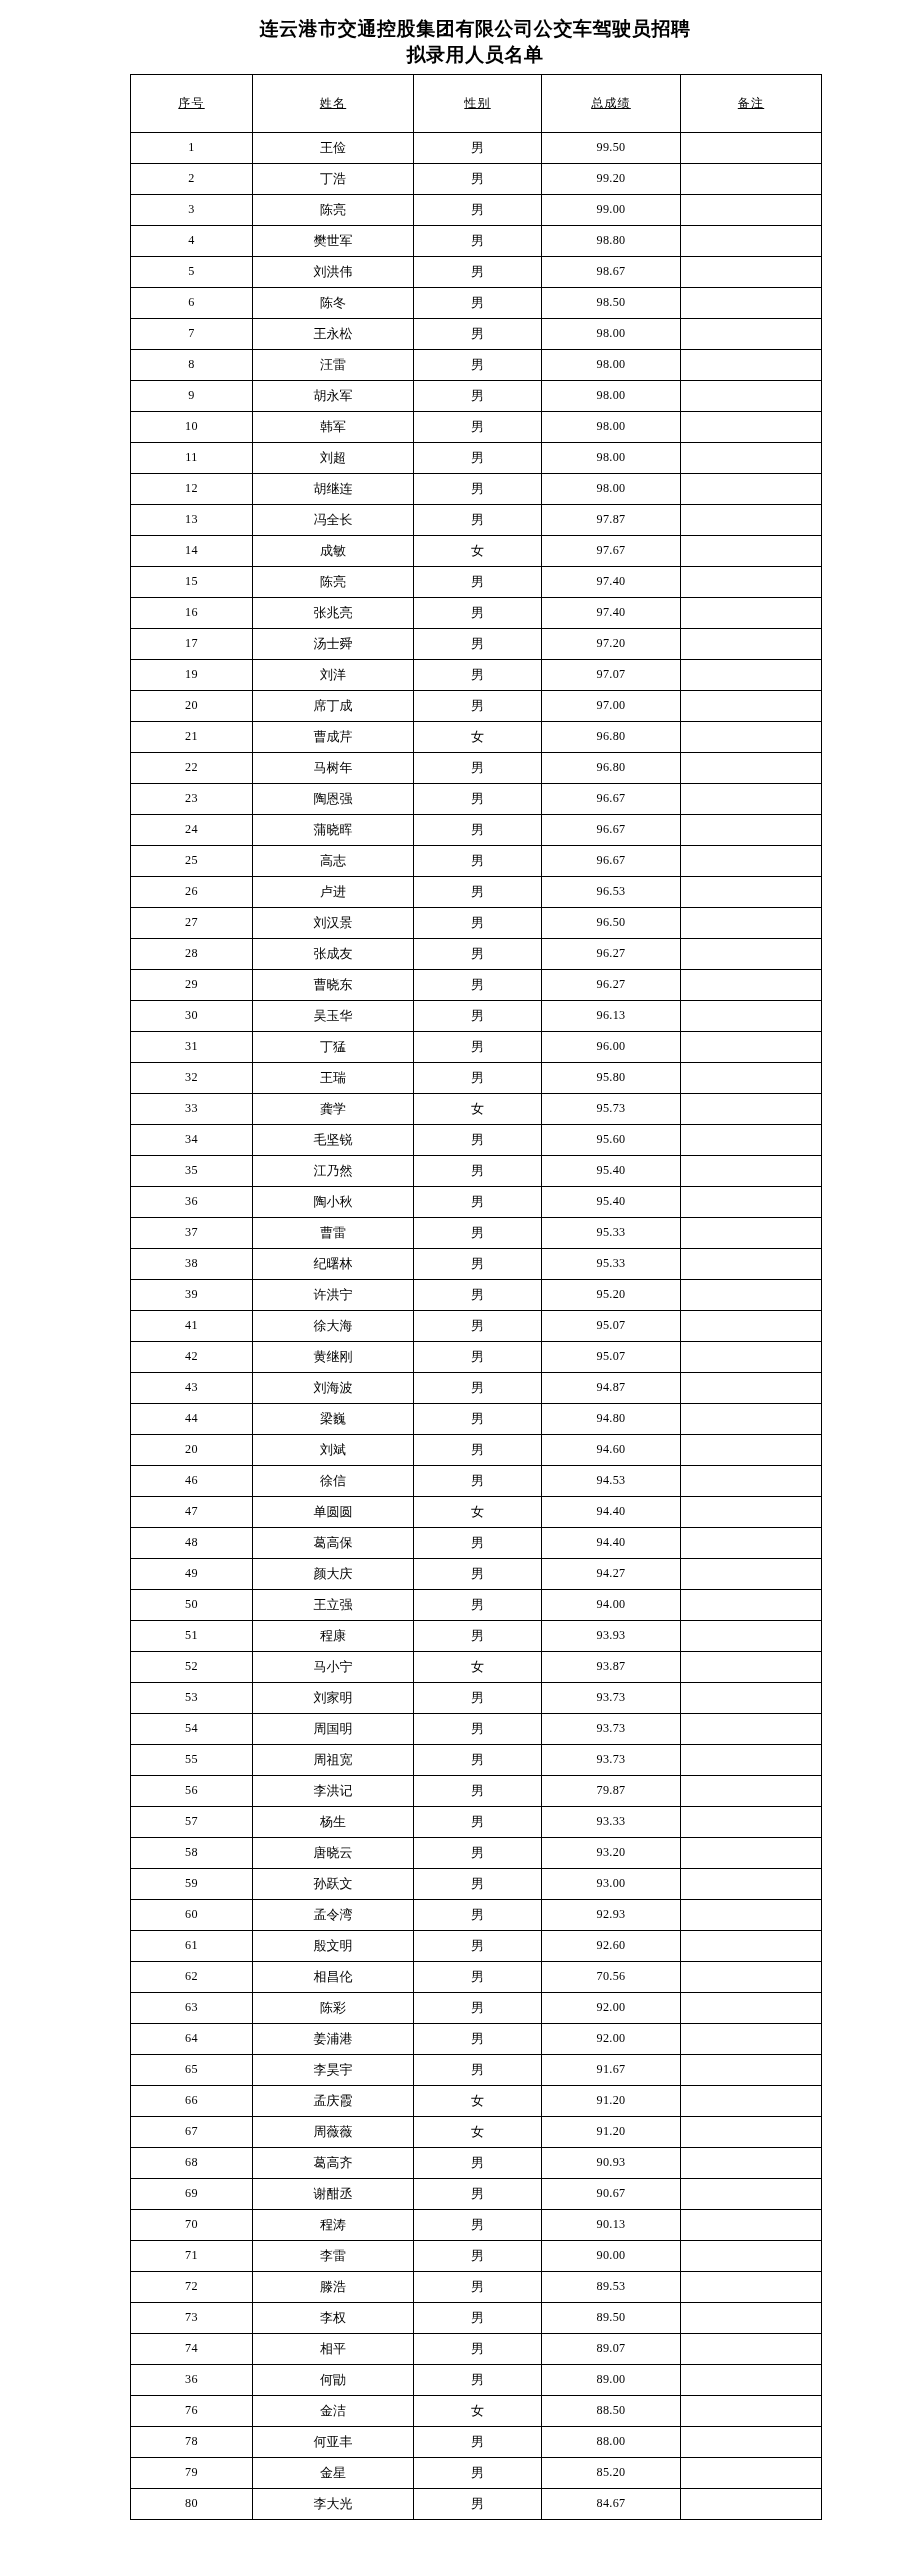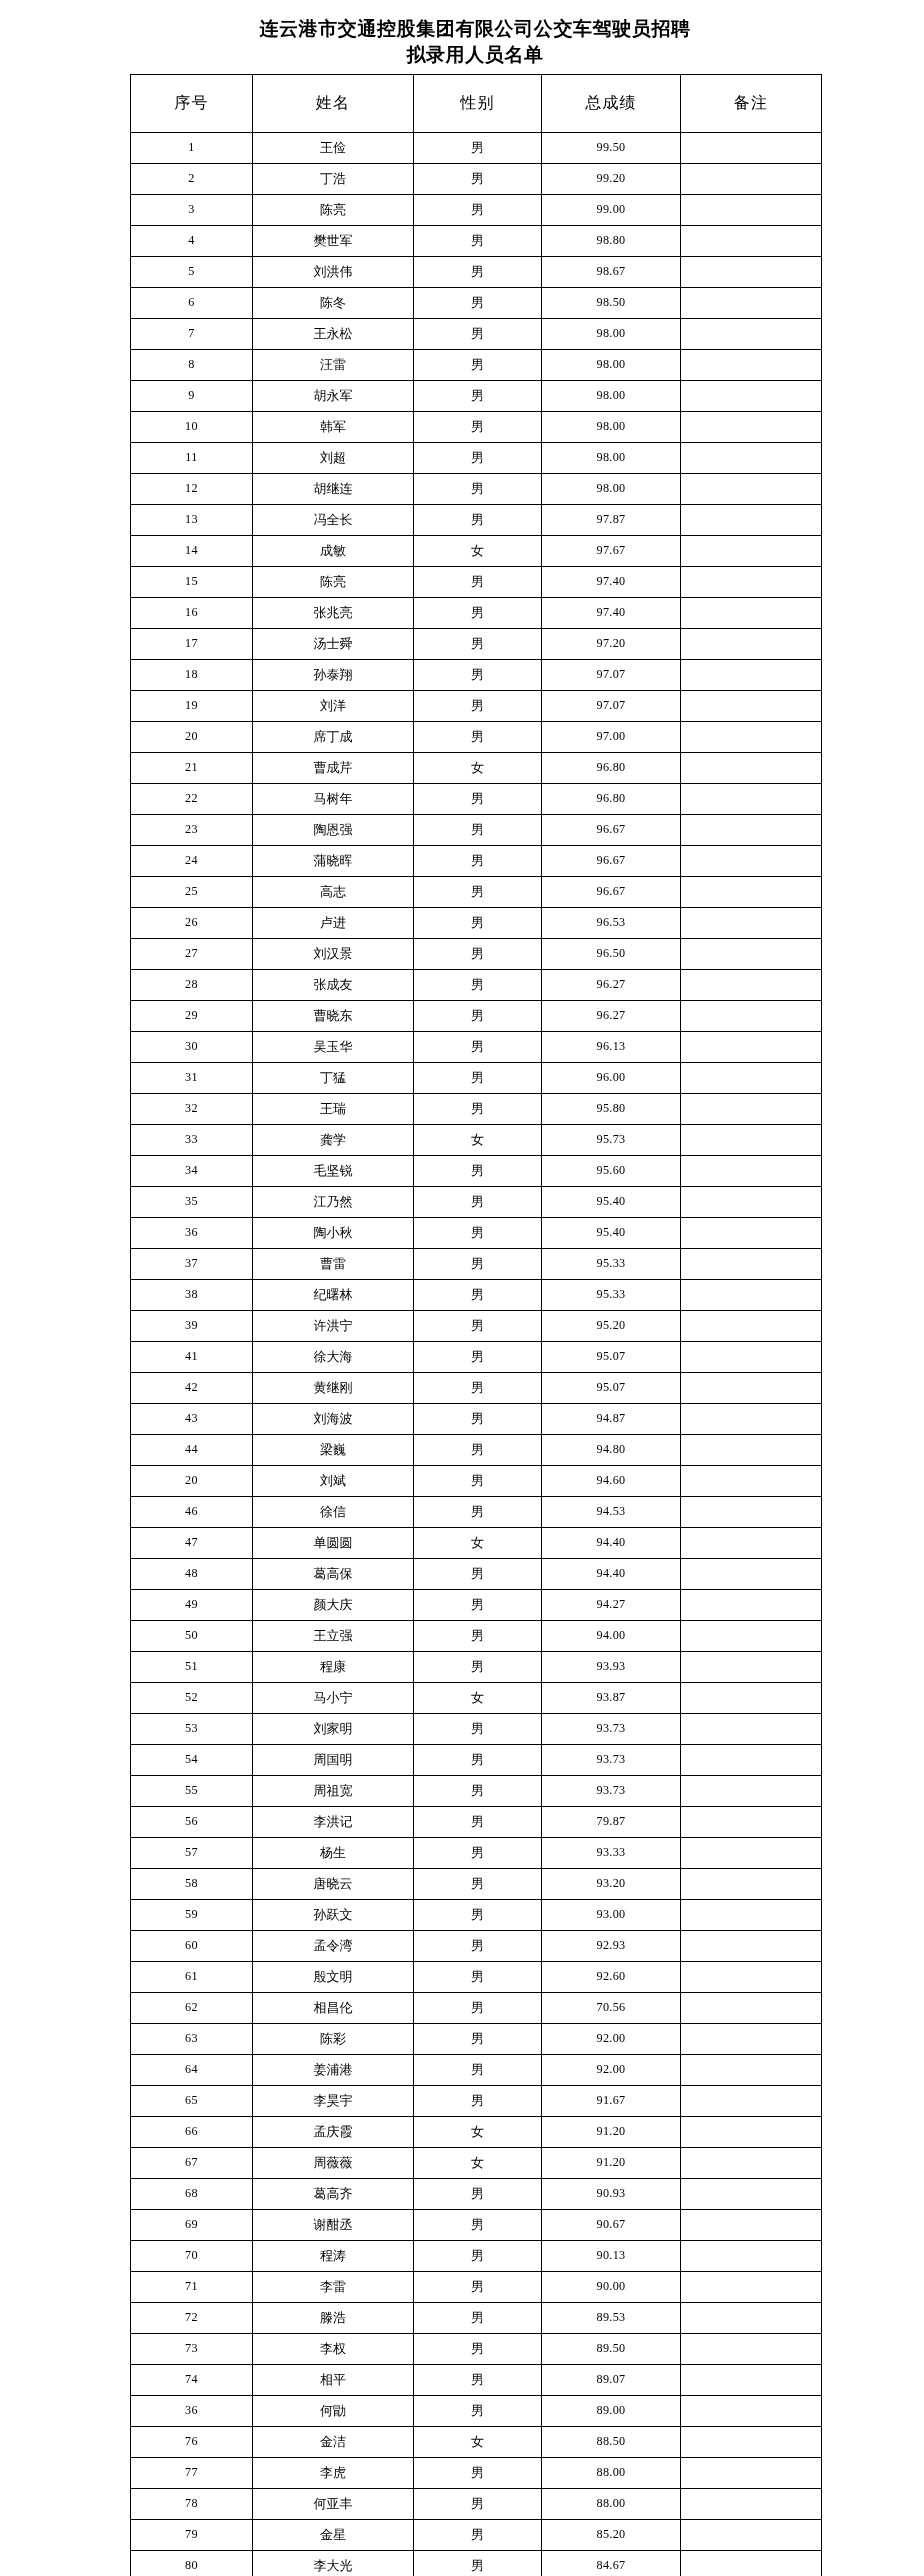--- a/index.html
+++ b/index.html
@@ -22,21 +22,21 @@
   .col-name{width:161px;}
   .col-gender{width:128px;}
   .col-score{width:139px;}
   .col-remark{width:141px;}
   th,td{
     border:1.2px solid #000000;
     text-align:center;vertical-align:middle;
     font-weight:400;color:#000000;
     overflow:hidden;white-space:nowrap;
   }
-  thead th{height:55px;font-size:16px;letter-spacing:1.2px;}
+  thead th{height:55px;font-size:12px;letter-spacing:1.2px;text-decoration:underline;}
   tbody td{height:28px;font-size:13px;}
   td.num{font-size:12.2px;letter-spacing:0.3px;}
 </style>
 </head>
 <body>
 
 <div class="doc">
   <div class="titles">
     <div class="title-line">连云港市交通控股集团有限公司公交车驾驶员招聘</div>
     <div class="title-line">拟录用人员名单</div>
@@ -173,27 +173,20 @@
           <td></td>
         </tr>
         <tr>
           <td class="num">17</td>
           <td>汤士舜</td>
           <td>男</td>
           <td class="num">97.20</td>
           <td></td>
         </tr>
         <tr>
-          <td class="num">18</td>
-          <td>孙泰翔</td>
-          <td>男</td>
-          <td class="num">97.07</td>
-          <td></td>
-        </tr>
-        <tr>
           <td class="num">19</td>
           <td>刘洋</td>
           <td>男</td>
           <td class="num">97.07</td>
           <td></td>
         </tr>
         <tr>
           <td class="num">20</td>
           <td>席丁成</td>
           <td>男</td>
@@ -576,27 +569,20 @@
           <td>何勖</td>
           <td>男</td>
           <td class="num">89.00</td>
           <td></td>
         </tr>
         <tr>
           <td class="num">76</td>
           <td>金洁</td>
           <td>女</td>
           <td class="num">88.50</td>
-          <td></td>
-        </tr>
-        <tr>
-          <td class="num">77</td>
-          <td>李虎</td>
-          <td>男</td>
-          <td class="num">88.00</td>
           <td></td>
         </tr>
         <tr>
           <td class="num">78</td>
           <td>何亚丰</td>
           <td>男</td>
           <td class="num">88.00</td>
           <td></td>
         </tr>
         <tr>

